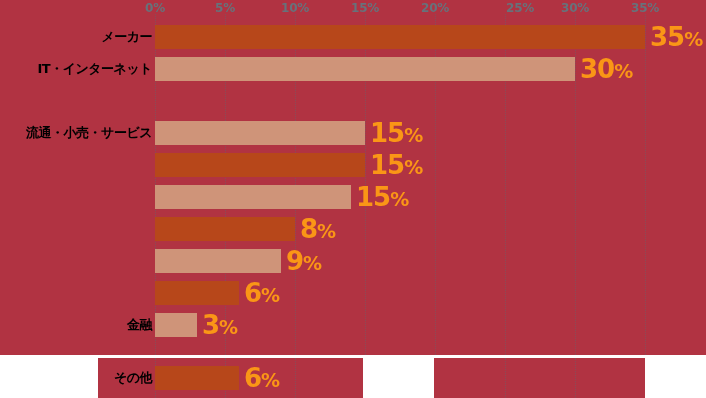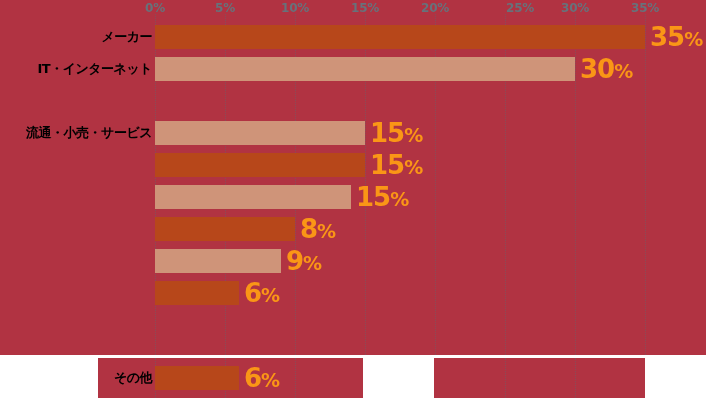--- a/index.html
+++ b/index.html
@@ -207,20 +207,27 @@
     </div>
   </div>
 
   <div class="row" style="top:281px">
     <div class="bar dark" style="width:84px"></div>
     <div class="bar-value" style="left:244px">
       <span>6</span><span class="pct">%</span>
     </div>
   </div>
 
+  <div class="row" style="top:313px">
+    <div class="row-label">金融</div>
+    <div class="bar light" style="width:42px"></div>
+    <div class="bar-value" style="left:202px">
+      <span>3</span><span class="pct">%</span>
+    </div>
+  </div>
 
   <div class="other-panel">
     <div class="other-block left"></div>
     <div class="other-block right"></div>
 
     <div class="gridline-other" style="left:155px"></div>
     <div class="gridline-other" style="left:225px"></div>
     <div class="gridline-other" style="left:295px"></div>
     <div class="gridline-other" style="left:505px"></div>
     <div class="gridline-other" style="left:575px"></div>

